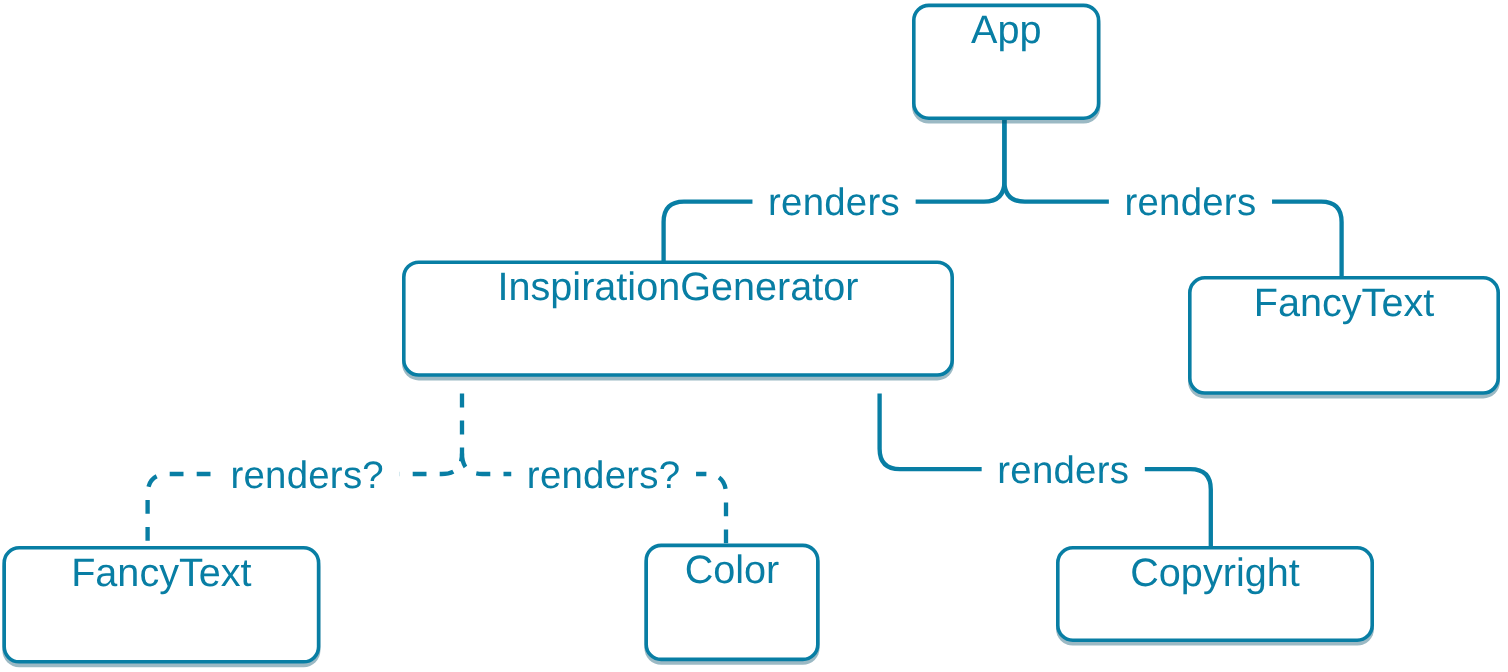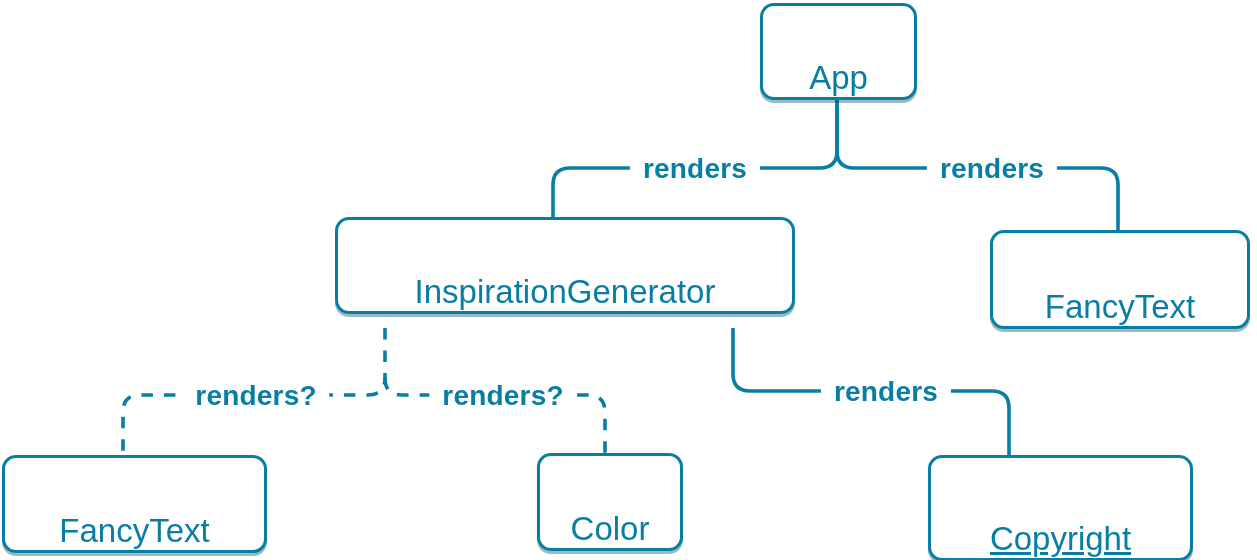--- a/index.html
+++ b/index.html
@@ -37,48 +37,48 @@
     stroke-linecap: butt;
   }
 
   .edge-label {
     position: absolute;
     transform: translate(-50%, -50%);
     z-index: 2;
     background: var(--page-bg);
     padding: 1px 13px;
     color: var(--accent);
-    font-size: 28px;
-    font-weight: 700;
+    font-size: 32px;
+    font-weight: 400;
     letter-spacing: 0.2px;
     white-space: nowrap;
   }
 
   .node {
     position: absolute;
     z-index: 3;
     background: var(--node-bg);
     border: 3px solid var(--accent);
     border-radius: 14px;
     box-shadow: 0 3px 0 var(--shadow);
     display: flex;
-    align-items: flex-end;
+    align-items: flex-start;
     justify-content: center;
     color: var(--accent);
     font-size: 33px;
     font-weight: 400;
     white-space: nowrap;
   }
 
   .node-app            { left: 760px; top: 3px;   width: 157px; height: 97px; }
   .node-inspiration    { left: 335px; top: 217px; width: 460px; height: 97px; }
   .node-fancytext-top  { left: 990px; top: 230px; width: 260px; height: 99px; }
   .node-fancytext-bot  { left: 2px;   top: 455px; width: 265px; height: 98px; }
   .node-color          { left: 537px; top: 453px; width: 146px; height: 98px; }
-  .node-copyright      { left: 928px; top: 455px; width: 265px; height: 106px; text-decoration: underline; }
+  .node-copyright      { left: 880px; top: 455px; width: 265px; height: 80px; }
 
   .label-renders-left      { left: 695px; top: 169px; }
   .label-renders-right     { left: 992px; top: 169px; }
   .label-renders-copyright { left: 886px; top: 392px; }
   .label-renders-q-left    { left: 256px; top: 396px; }
   .label-renders-q-right   { left: 503px; top: 396px; }
 </style>
 </head>
 <body>
 

